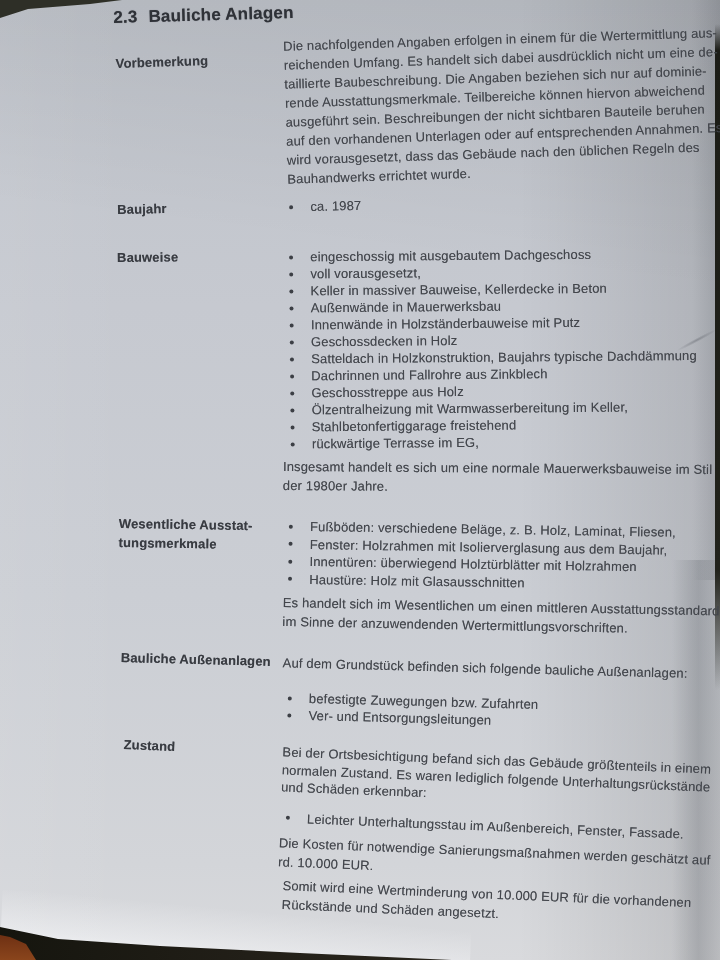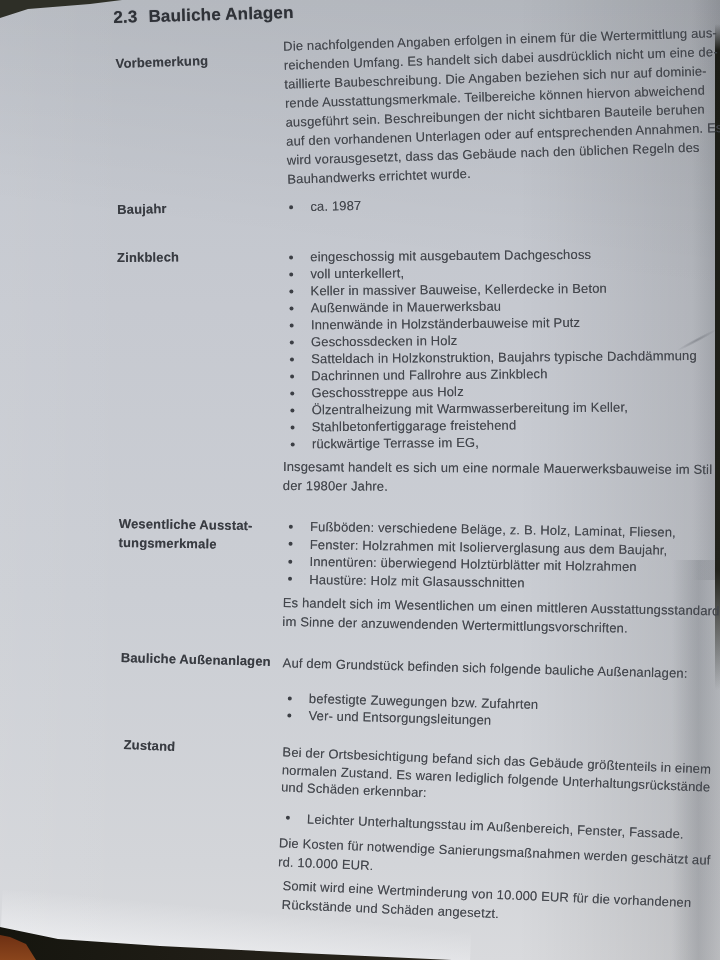--- a/index.html
+++ b/index.html
@@ -89,29 +89,29 @@
     <div class="label">Baujahr</div>
     <div class="content bl" style="margin-left:166px;">
         <div class="row">
           <span class="dot"></span>
           <span>ca. 1987</span>
         </div>
       </div>
   </div>
 
   <div class="sec" style="left:117px; top:250px; transform:rotate(-0.5deg);">
-    <div class="label">Zinkblech</div>
+    <div class="label">Bauweise</div>
     <div class="content bl" style="margin-left:166px;">
         <div class="row">
           <span class="dot"></span>
           <span>eingeschossig mit ausgebautem Dachgeschoss</span>
         </div>
         <div class="row">
           <span class="dot"></span>
-          <span>voll unterkellert,</span>
+          <span>voll vorausgesetzt,</span>
         </div>
         <div class="row">
           <span class="dot"></span>
           <span>Keller in massiver Bauweise, Kellerdecke in Beton</span>
         </div>
         <div class="row">
           <span class="dot"></span>
           <span>Außenwände in Mauerwerksbau</span>
         </div>
         <div class="row">

